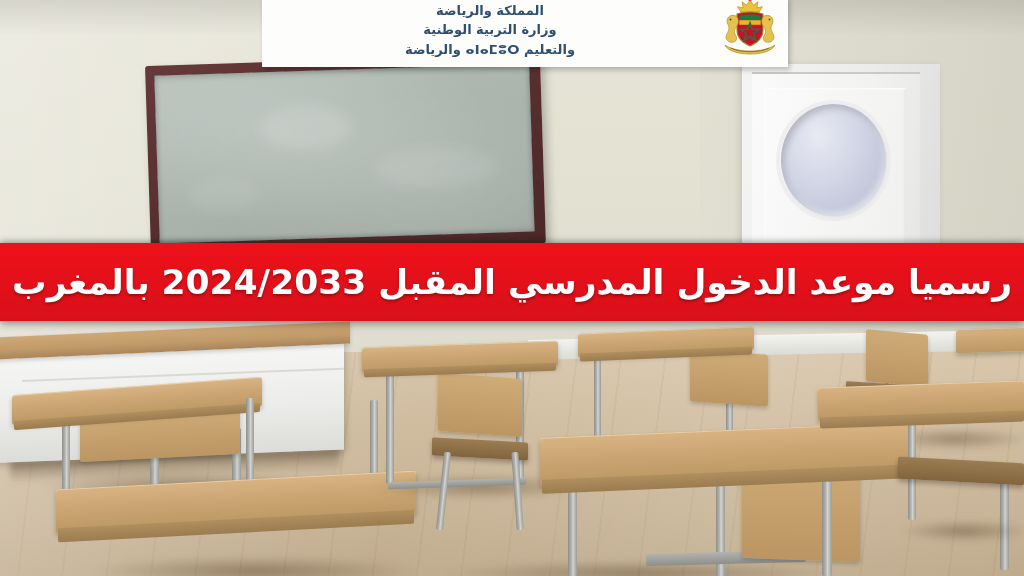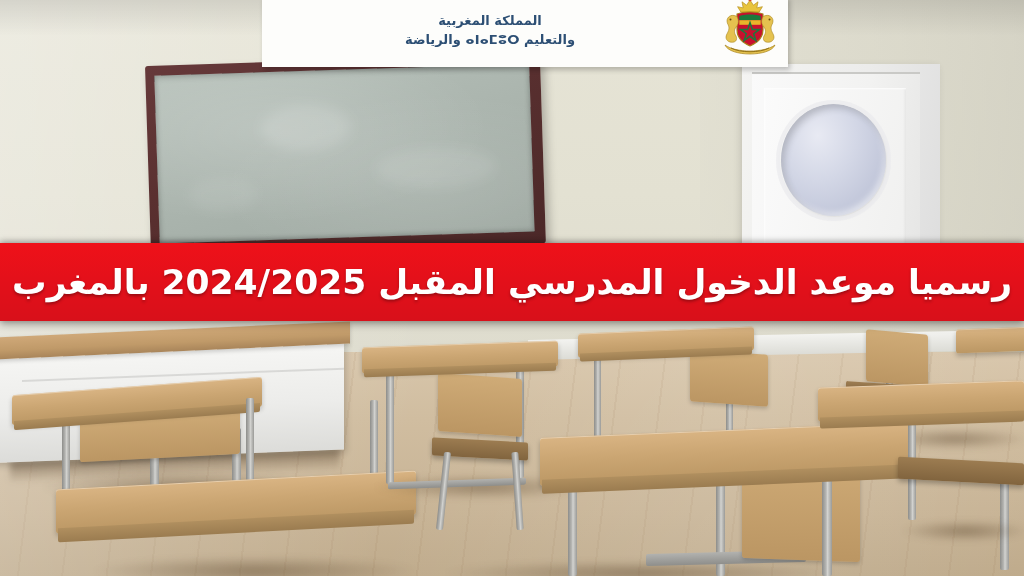--- a/index.html
+++ b/index.html
@@ -278,21 +278,22 @@
           </g>
           <circle cx="12.5" cy="22.5" r="1" fill="#6b4a10"></circle>
           <circle cx="51.5" cy="22.5" r="1" fill="#6b4a10"></circle>
 
           <path d="M7 48 C18 56 46 56 57 48 C52 60 12 60 7 48z" fill="#e5c24f" stroke="#a8841d" stroke-width=".7"></path>
           <path d="M13 51 C22 56 42 56 51 51" fill="none" stroke="#8a6b12" stroke-width=".9"></path>
         </svg>
       </div>
 
       <div class="arabic-name" dir="rtl">
-        <div>المملكة المغربية</div>
+        <div>المملكة والرياضة</div>
+        <div>وزارة التربية الوطنية</div>
         <div>والتعليم ⴰⵏⴰⵎⵓⵔ والرياضة</div>
       </div>
 
     </div>
   </div>
 
   <div class="floor"></div>
   <div class="floor-sheen"></div>
   <div class="baseboard"></div>
 
@@ -351,16 +352,16 @@
   <div class="dtop" style="left:540px;top:430px;width:372px;height:48px;transform:skewY(-2.4deg);"></div>
   <div class="dedge" style="left:542px;top:472px;width:368px;height:14px;transform:skewY(-2.4deg);"></div>
 
   <div class="shadow-blob" style="left:900px;top:520px;width:130px;height:22px;"></div>
   <div class="leg" style="left:908px;top:412px;width:8px;height:108px;"></div>
   <div class="chair-seat" style="left:898px;top:460px;width:126px;height:22px;transform:skewY(3deg);"></div>
   <div class="dtop" style="left:818px;top:384px;width:206px;height:34px;transform:skewY(-2deg);"></div>
   <div class="dedge" style="left:820px;top:414px;width:204px;height:11px;transform:skewY(-2deg);"></div>
 
   <div class="banner">
-    <div class="banner-text" style="font-size: 34.5px;">رسميا موعد الدخول المدرسي المقبل 2024/2025 بالمغرب</div>
+    <div class="banner-text" style="font-size: 34.5px;">رسميا موعد الدخول المدرسي المقبل 2024/2033 بالمغرب</div>
   </div>
 
 </div>
 
 </body></html>

